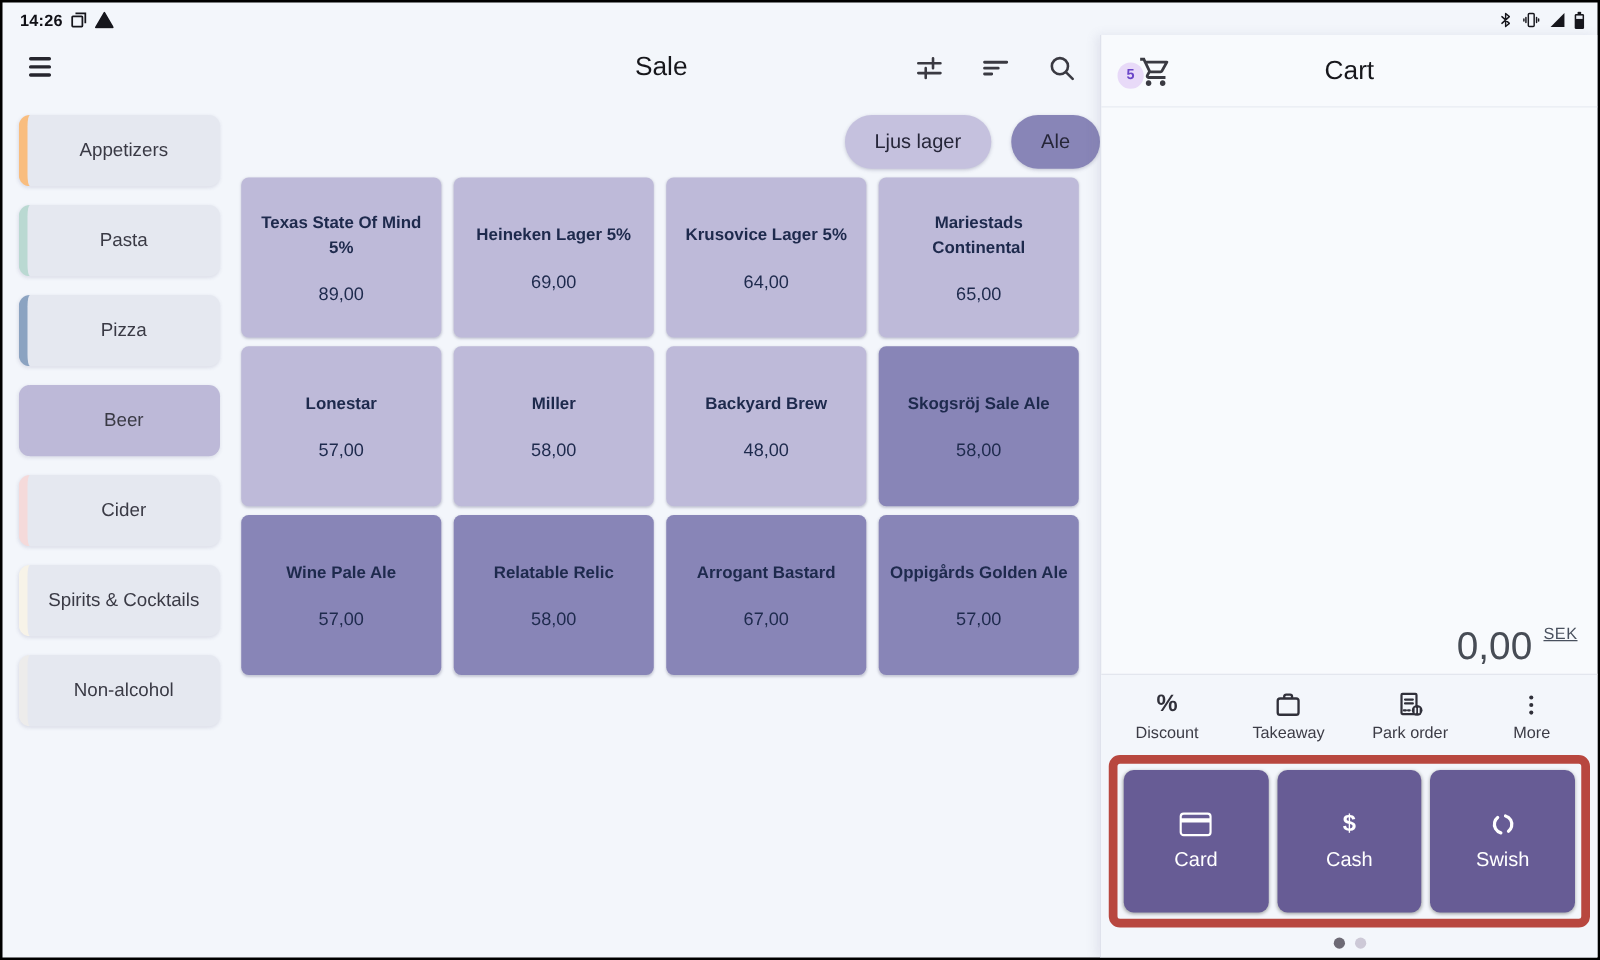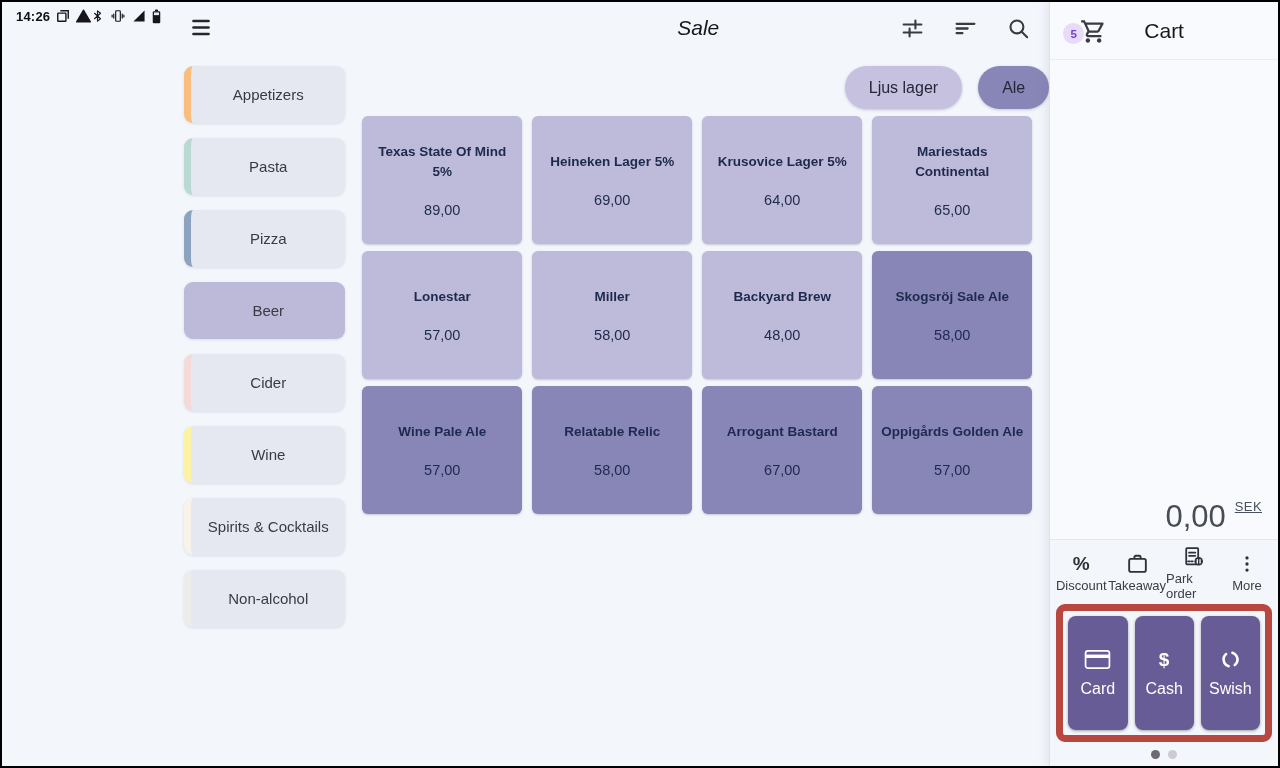--- a/index.html
+++ b/index.html
@@ -4,34 +4,34 @@
 <style>
   * { box-sizing: border-box; }
   html,body { margin:0; padding:0; }
   body {
     width:1280px; height:768px; background:#000;
     font-family:"Liberation Sans", sans-serif;
     -webkit-font-smoothing:antialiased;
   }
   .frame {
     position:absolute; inset:0; border:2px solid #000;
-    background:#f3f6fb; display:flex; flex-direction:row; overflow:hidden;
+    background:#f3f6fb; display:flex; flex-direction:column; overflow:hidden;
   }
   
   .statusbar { height:26px; flex:0 0 26px; display:flex; justify-content:space-between; align-items:center; padding:2px 10px 0 14px; }
   .sb-group { display:flex; align-items:center; gap:6px; }
   .sb-time { font-size:13px; font-weight:700; color:#101016; letter-spacing:.2px; }
   .sb-group svg { display:block; }
   
   .main { flex:1; display:flex; min-height:0; }
   .left-panel { width:878px; flex:0 0 878px; display:flex; flex-direction:column; }
   
   .left-header { height:52px; flex:0 0 52px; position:relative; }
   .hamburger { position:absolute; left:21px; top:17px; cursor:pointer; }
-  .sale-title { position:absolute; left:176px; right:0; top:0; height:52px; display:flex; align-items:center; justify-content:center; font-size:21px; color:#17171c;font-style:italic; }
+  .sale-title { position:absolute; left:176px; right:0; top:0; height:52px; display:flex; align-items:center; justify-content:center; font-size:21px; color:#17171c; }
   .header-icons { position:absolute; right:18px; top:14px; display:flex; gap:28px; align-items:center; }
   .header-icons > div { cursor:pointer; }
   
   .left-content { flex:1; display:flex; padding:12px 0 0 13px; min-height:0; }
   .sidebar { width:161px; flex:0 0 161px; display:flex; flex-direction:column; gap:15px; }
   .side-item {
     height:57px; flex:0 0 57px; border-radius:9px;
     background:var(--item-bg); border-left:7px solid var(--accent);
     display:flex; align-items:center; justify-content:center;
     font-size:15px; color:#3a3a45; text-align:left;
@@ -180,23 +180,20 @@
             </div>
           <div class="side-item" style="--item-bg: #e5e8f0; --accent: #8ba3c1;">
               <span>Pizza</span>
             </div>
           <div class="side-item" style="--item-bg: #bdb9d8; --accent: #bdb9d8;">
               <span>Beer</span>
             </div>
           <div class="side-item" style="--item-bg: #e5e8f0; --accent: #f5dada;">
               <span>Cider</span>
             </div>
-          <div class="side-item" style="--item-bg: #e5e8f0; --accent: #fbf2a2;">
-              <span>Wine</span>
-            </div>
           <div class="side-item" style="--item-bg: #e5e8f0; --accent: #f7f3e8;">
               <span>Spirits &amp; Cocktails</span>
             </div>
           <div class="side-item" style="--item-bg: #e5e8f0; --accent: #edeceb;">
               <span>Non-alcohol</span>
             </div>
         </div>
 
         <div class="products">
           <div class="chips">

